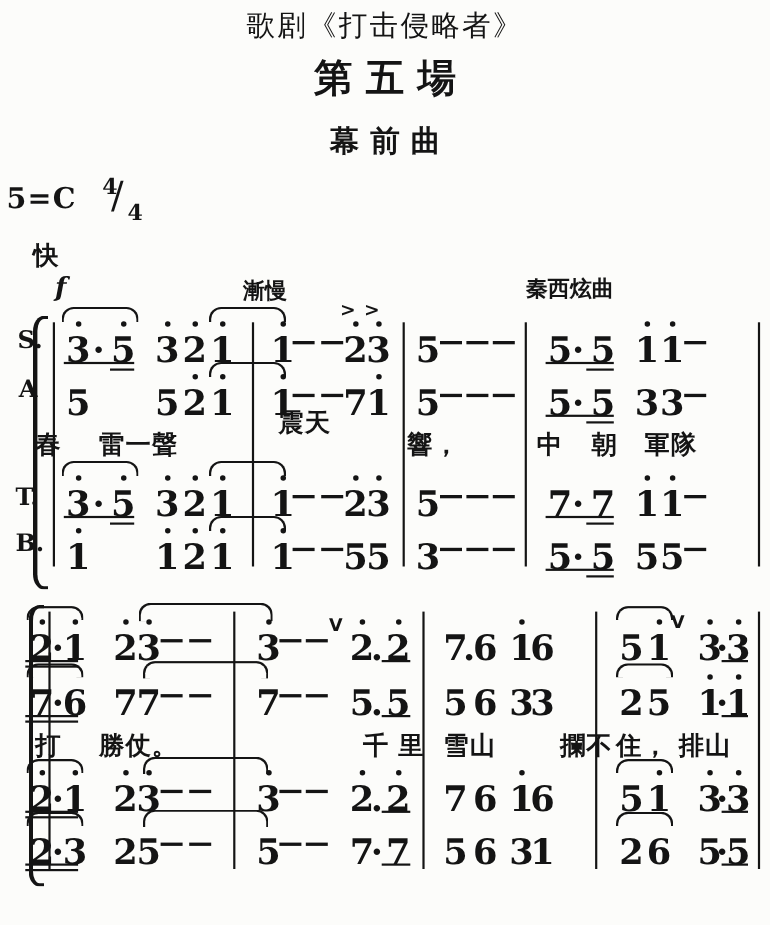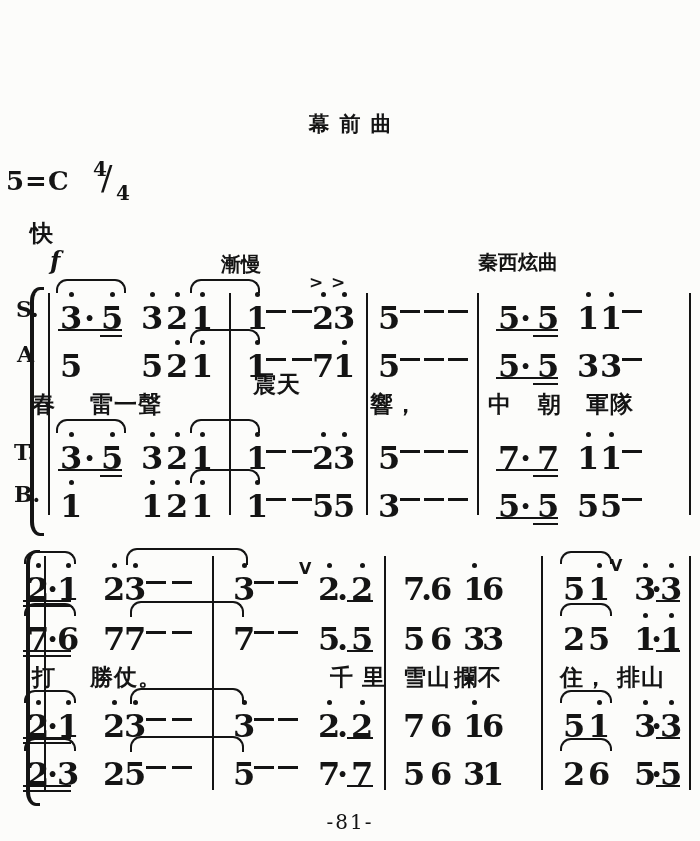--- a/index.html
+++ b/index.html
@@ -3,21 +3,21 @@
 <meta charset="utf-8">
 <style>
   html,body{margin:0;padding:0;background:#d8d8d8;}
   .page{position:relative;width:700px;height:841px;margin:0 auto;background:#fcfcfa;color:#141414;
         font-family:"DejaVu Serif",serif;overflow:hidden;}
   
   .h1{position:absolute;top:6px;left:0;right:0;text-align:center;font-size:26px;letter-spacing:2px;
       font-family:"DejaVu Sans",sans-serif;}
   .h2{position:absolute;top:48px;left:0;right:0;text-align:center;font-size:35px;font-weight:700;
       letter-spacing:12px;text-indent:12px;font-family:"DejaVu Sans",sans-serif;}
-  .h3{position:absolute;top:110px;left:0;right:0;text-align:center;font-size:21px;font-weight:700;
+  .h3{position:absolute;top:110px;left:0;right:0;text-align:center;font-size:27px;font-weight:700;
       letter-spacing:10px;text-indent:10px;font-family:"DejaVu Sans",sans-serif;}
   .key{position:absolute;top:166px;left:6px;font-size:26px;font-weight:600;letter-spacing:1px;}
   .tsup{position:absolute;top:157px;left:93px;font-size:20px;font-weight:700;}
   .tslash{position:absolute;top:158px;left:101px;font-size:34px;font-weight:400;}
   .tsub{position:absolute;top:181px;left:116px;font-size:20px;font-weight:700;}
   .songtitle{position:absolute;top:164px;left:0;right:0;text-align:center;font-size:28px;font-weight:700;
       letter-spacing:2px;font-family:"DejaVu Sans",sans-serif;}
   .composer{position:absolute;top:169px;left:578px;font-size:22px;font-weight:700;
       font-family:"DejaVu Sans",sans-serif;}
   
@@ -42,20 +42,22 @@
   
   .pageno{position:absolute;top:810px;left:0;right:0;text-align:center;font-size:20px;letter-spacing:2px;}
   .watermark{position:absolute;top:804px;right:2px;font:400 21px "DejaVu Sans",sans-serif;color:#8f8f8f;
       background:rgba(0,0,0,0.03);padding:0 2px;}
   .wm-z{font-size:13px;vertical-align:7px;margin-right:1px;}
 </style>
 </head>
 <body>
 
 <div class="page">
+  <div class="h1">歌剧《打击侵略者》</div>
+  <div class="h2">第五場</div>
   <div class="h3">幕前曲</div>
 
   <div class="key">5=C</div>
   <span class="tsup">4</span>
   <span class="tslash">/</span>
   <span class="tsub">4</span>
 
 
   <div id="score">
       <div class="tok note" style="left: 60px; top: 292px;">3<i class="od"></i></div>
@@ -188,21 +190,21 @@
       <div class="tok note" style="left: 563px; top: 613px;">2</div>
       <div class="tok note" style="left: 588px; top: 613px;">5</div>
       <div class="tok note" style="left: 634px; top: 613px;">1<i class="od"></i></div>
       <div class="tok note" style="left: 651px; top: 613px;">·</div>
       <div class="tok note" style="left: 660px; top: 613px;">1<i class="od"></i></div>
       <div class="tok lyric" style="left: 32px; top: 662px;">打</div>
       <div class="tok lyric" style="left: 90px; top: 662px;">勝仗。</div>
       <div class="tok lyric" style="left: 330px; top: 662px;">千</div>
       <div class="tok lyric" style="left: 362px; top: 662px;">里</div>
       <div class="tok lyric" style="left: 403px; top: 662px;">雪山</div>
-      <div class="tok lyric" style="left: 454px; top: 662px; font-family: Liberation Mono, monospace;">攔不</div>
+      <div class="tok lyric" style="left: 509px; top: 662px; font-family: Liberation Mono, monospace;">攔不</div>
       <div class="tok lyric" style="left: 560px; top: 662px;">住，</div>
       <div class="tok lyric" style="left: 617px; top: 662px;">排山</div>
       <div class="tok note" style="left: 27px; top: 700px;">2<i class="od"></i></div>
       <div class="tok note" style="left: 47px; top: 700px;">·</div>
       <div class="tok note" style="left: 57px; top: 700px;">1<i class="od"></i></div>
       <div class="tok note" style="left: 103px; top: 700px;">2<i class="od"></i></div>
       <div class="tok note" style="left: 124px; top: 700px;">3<i class="od"></i></div>
       <div class="ln" style="left: 146px; top: 718px; width: 20px; height: 3px;"></div>
       <div class="ln" style="left: 172px; top: 718px; width: 20px; height: 3px;"></div>
       <div class="tok note" style="left: 233px; top: 700px;">3<i class="od"></i></div>
@@ -307,14 +309,13 @@
       <div class="ln" style="left: 347px; top: 785px; width: 26px; height: 2px;"></div>
       <div class="ln" style="left: 656px; top: 785px; width: 24px; height: 2px;"></div>
       <div class="brace" style="left: 30px; top: 287px; height: 243px;"></div>
       <div class="brace" style="left: 26px; top: 550px; height: 250px;"></div>
       <div class="accent" style="left: 309px; top: 274px;">&gt;</div>
       <div class="accent" style="left: 331px; top: 274px;">&gt;</div>
       <div class="breath" style="left: 299px; top: 561px;">V</div>
       <div class="breath" style="left: 610px; top: 558px;">V</div>
     </div>
 
-  <div class="pageno">-81-</div>
 </div>
 
 </body></html>

